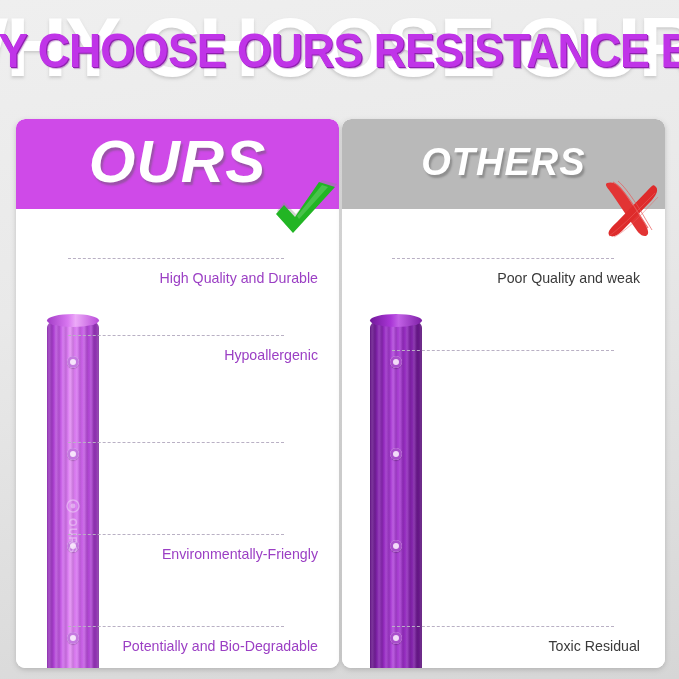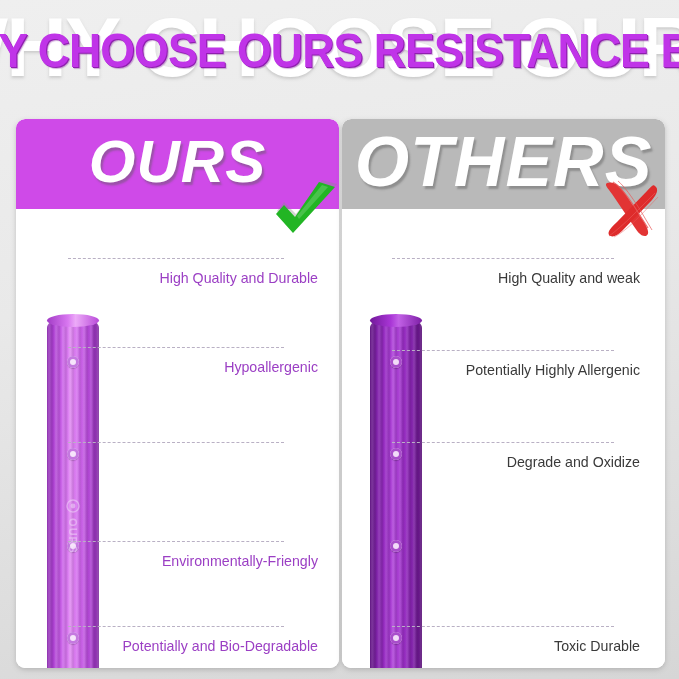--- a/index.html
+++ b/index.html
@@ -87,21 +87,21 @@
     font-family: "Liberation Sans", sans-serif;
     font-style: italic;
     font-weight: bold;
     font-size: 60px;
     color: #ffffff;
     letter-spacing: 1px;
     line-height: 1;
     text-shadow: 2px 3px 2px rgba(90,90,90,0.45);
     transform: translateY(-2px);
   }
-  #header-others .panel-header-label { font-size: 70px; }
+  #header-others .panel-header-label { font-size: 38px; }
 
   .panel-body {
     position: absolute;
     left: 0; top: 90px;
     width: 323px;
     height: 459px;
     background: #ffffff;
   }
 
   
@@ -282,28 +282,28 @@
           </svg>
           <span class="bar-logo-text">OURS</span>
         </div>
       </div>
     </div>
 
     <div class="row" style="top:49px">
       <div class="dot-line"></div>
       <div class="row-label">High Quality and Durable</div>
     </div>
-    <div class="row" style="top:138px">
+    <div class="row" style="top:126px">
       <div class="dot-line"></div>
       <div class="row-label">Hypoallergenic</div>
     </div>
     <div class="row" style="top:233px">
       <div class="dot-line"></div>
     </div>
-    <div class="row" style="top:332px">
+    <div class="row" style="top:325px">
       <div class="dot-line"></div>
       <div class="row-label">Environmentally-Friengly</div>
     </div>
     <div class="row" style="top:417px">
       <div class="dot-line"></div>
       <div class="row-label">Potentially and Bio-Degradable</div>
     </div>
 
   </div>
 </div>
@@ -323,33 +323,28 @@
         <div class="bar-dot" style="top:37px"></div>
         <div class="bar-dot" style="top:129px"></div>
         <div class="bar-dot" style="top:221px"></div>
         <div class="bar-dot" style="top:313px"></div>
 
       </div>
     </div>
 
     <div class="row" style="top:49px">
       <div class="dot-line"></div>
-      <div class="row-label">High Quality and weak</div>
+      <div class="row-label">Poor Quality and weak</div>
     </div>
     <div class="row" style="top:141px">
       <div class="dot-line"></div>
-      <div class="row-label">Potentially Highly Allergenic</div>
-    </div>
-    <div class="row" style="top:233px">
-      <div class="dot-line"></div>
-      <div class="row-label">Degrade and Oxidize</div>
     </div>
     <div class="row" style="top:417px">
       <div class="dot-line"></div>
-      <div class="row-label">Toxic Durable</div>
+      <div class="row-label">Toxic Residual</div>
     </div>
 
   </div>
 </div>
 
 <div class="mark" id="check-mark">
   <svg width="66" height="58" viewBox="0 0 66 58">
     <path d="M47 2 L62 6 L20 52 L2 33 L9 24 L21 36 Z" fill="#8c8c8c" opacity="0.38"></path>
     <path d="M44 4 L60 9 L18 55 L1 36 L9 27 L20 39 Z" fill="#22b524"></path>
     <path d="M47 7 L53 9 L24 41 L22 38 Z" fill="#ffffff" opacity="0.18"></path>

